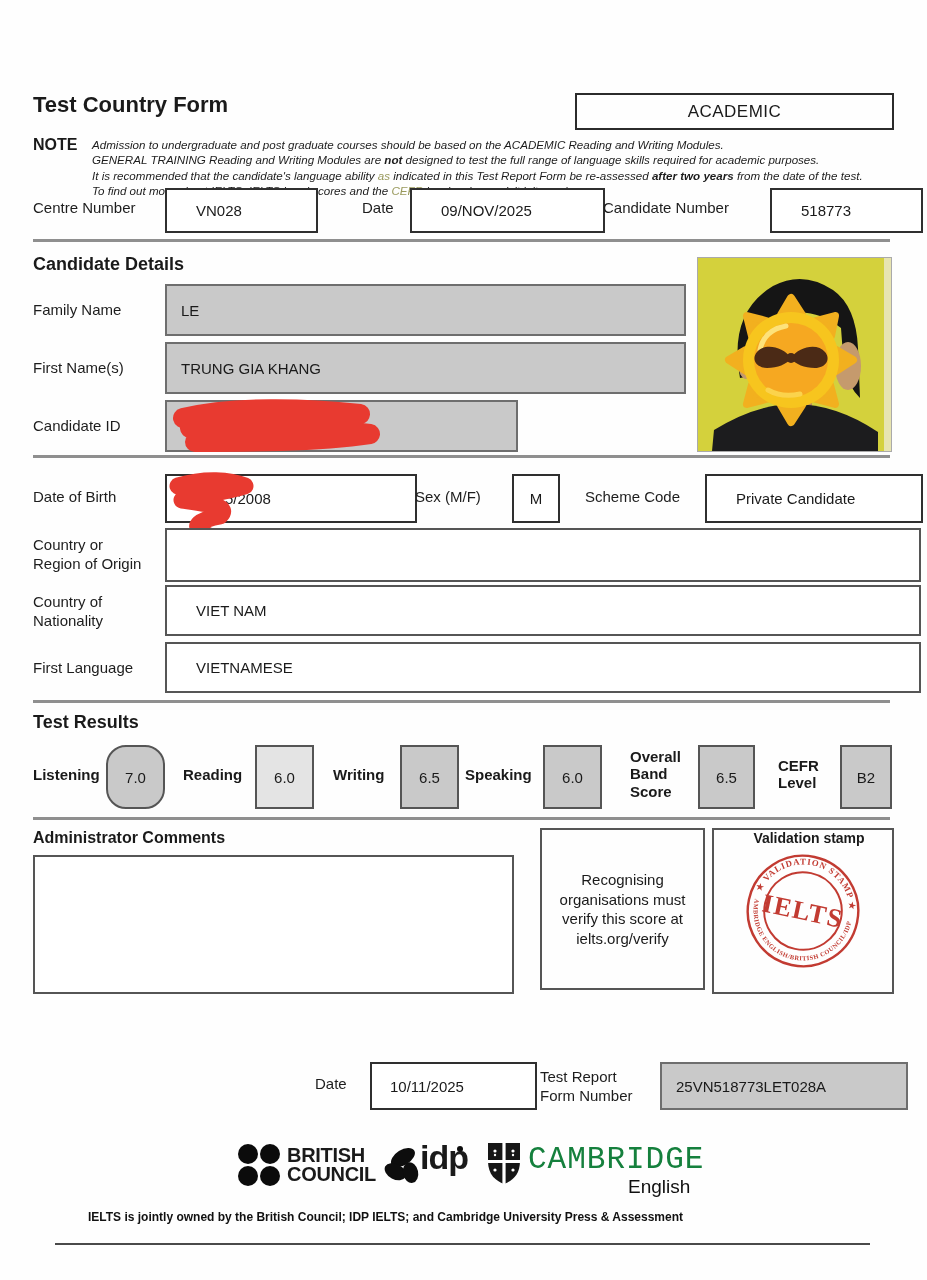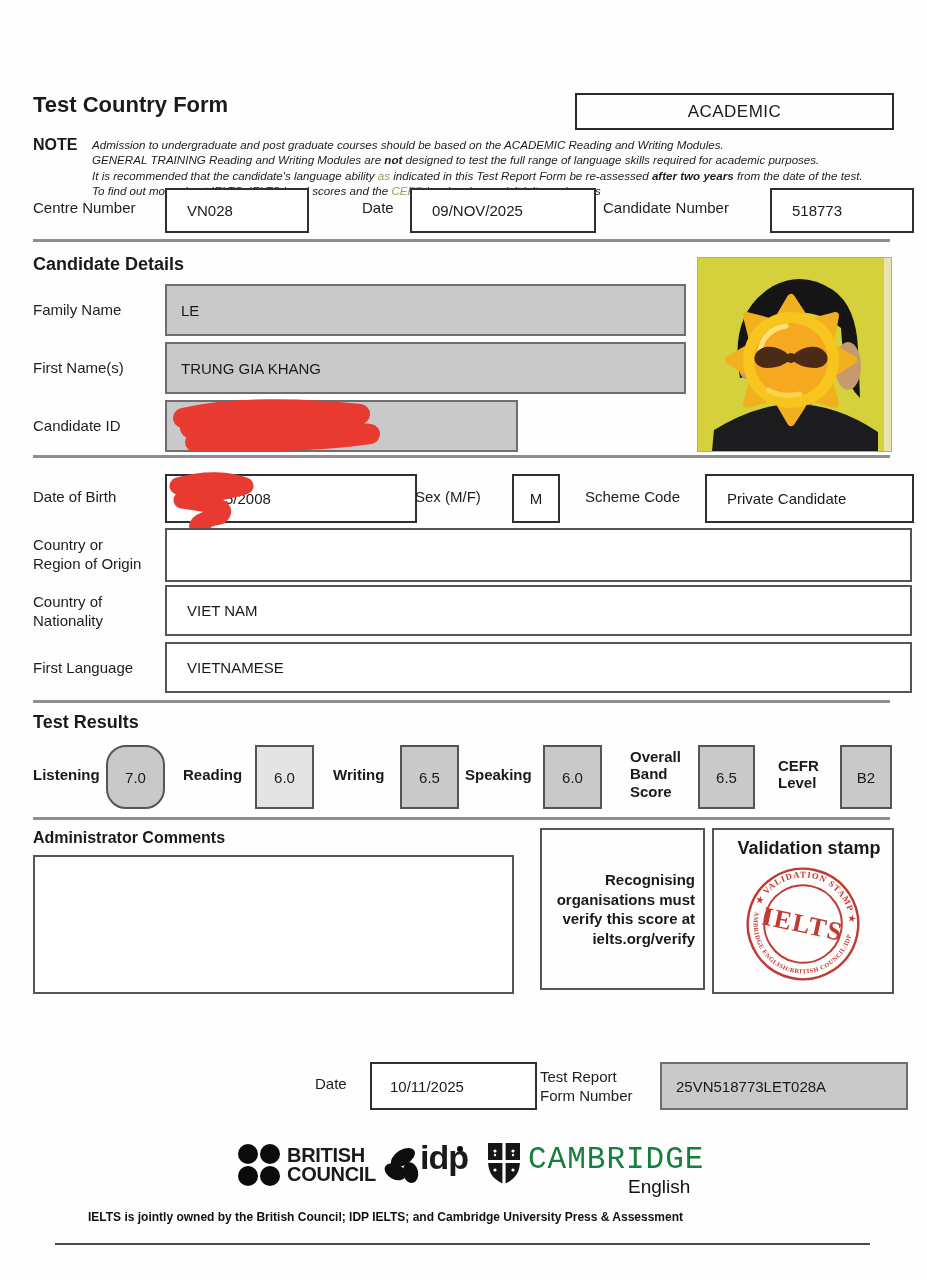--- a/index.html
+++ b/index.html
@@ -19,21 +19,21 @@
 
   
   .note-label{left:33px; top:136px; font-size:16px; font-weight:800;}
   .note-text{left:92px; top:137px; width:805px; font-size:11.6px; font-style:italic; line-height:1.32; color:#1c1c1c;}
   .note-text b{font-weight:800;}
   .muted{color:#99995c;}
 
   
   .lbl{font-size:15px; color:#1d1d1d; line-height:1.25;}
   .box{border:2px solid #2f2f2f; background:#fff; display:flex; align-items:center; font-size:15px;}
-  .box.pad{padding-left:20px;}
+  .box.pad{padding-left:29px;}
   .graybox{border:2px solid #6e6e6e; background:#c9c9c9; display:flex; align-items:center; font-size:15px; padding-left:14px;}
 
   .centre-label{left:33px; top:199px;} .centre-box{left:165px; top:188px; width:120px; height:41px;}
   .date-label{left:362px; top:199px;}  .date-box{left:410px; top:188px; width:162px; height:41px;}
   .candnum-label{left:603px; top:199px;} .candnum-box{left:770px; top:188px; width:120px; height:41px;}
 
   .divider{left:33px; width:857px; height:3px; background:#8f8f8f;}
   .d1{top:239px;} .d2{top:455px;} .d3{top:700px;} .d4{top:817px;}
 
   .section-title{font-size:18px; font-weight:800;}
@@ -63,23 +63,23 @@
   .sl2{left:183px; top:766px;} .sb2{left:255px; top:745px; width:55px; height:60px;}
   .sl3{left:333px; top:766px;} .sb3{left:400px; top:745px; width:55px; height:60px;}
   .sl4{left:465px; top:766px;} .sb4{left:543px; top:745px; width:55px; height:60px;}
   .sl5{left:630px; top:748px; width:64px;} .sb5{left:698px; top:745px; width:53px; height:60px;}
   .sl6{left:778px; top:757px; width:58px;} .sb6{left:840px; top:745px; width:48px; height:60px;}
 
   .ac-title{left:33px; top:829px; font-size:16px; font-weight:800;}
   .comments-box{left:33px; top:855px; width:477px; height:135px; border:2px solid #555; background:#fff;}
   .verify-box{left:540px; top:828px; width:165px; height:162px; border:2px solid #555;
     display:flex; align-items:center; justify-content:center; text-align:center; padding:0 8px; box-sizing:border-box;}
-  .verify-box .txt{font-size:15px; font-weight:700; line-height:1.3;text-align:right;}
+  .verify-box .txt{font-size:15px; font-weight:400; line-height:1.3;}
   .validation-box{left:712px; top:828px; width:178px; height:162px; border:2px solid #555; text-align:center;}
-  .validation-title{margin-top:8px; font-size:18px; font-weight:800;padding-left:12px;}
+  .validation-title{font-size:14px; font-weight:800;padding-left:12px;}
   .stamp{margin-top:2px;}
 
   .bdate-label{left:315px; top:1075px;}
   .bdate-box{left:370px; top:1062px; width:145px; height:44px; padding-left:18px;}
   .btrf-label{left:540px; top:1068px;}
   .btrf-box{left:660px; top:1062px; width:230px; height:44px;}
 
   .bc-logo{left:237px; top:1143px;}
   .bc-text{left:287px; top:1146px; font-size:20px; font-weight:800; line-height:.95; letter-spacing:-.3px;}
   .idp-mark{left:383px; top:1146px;}

